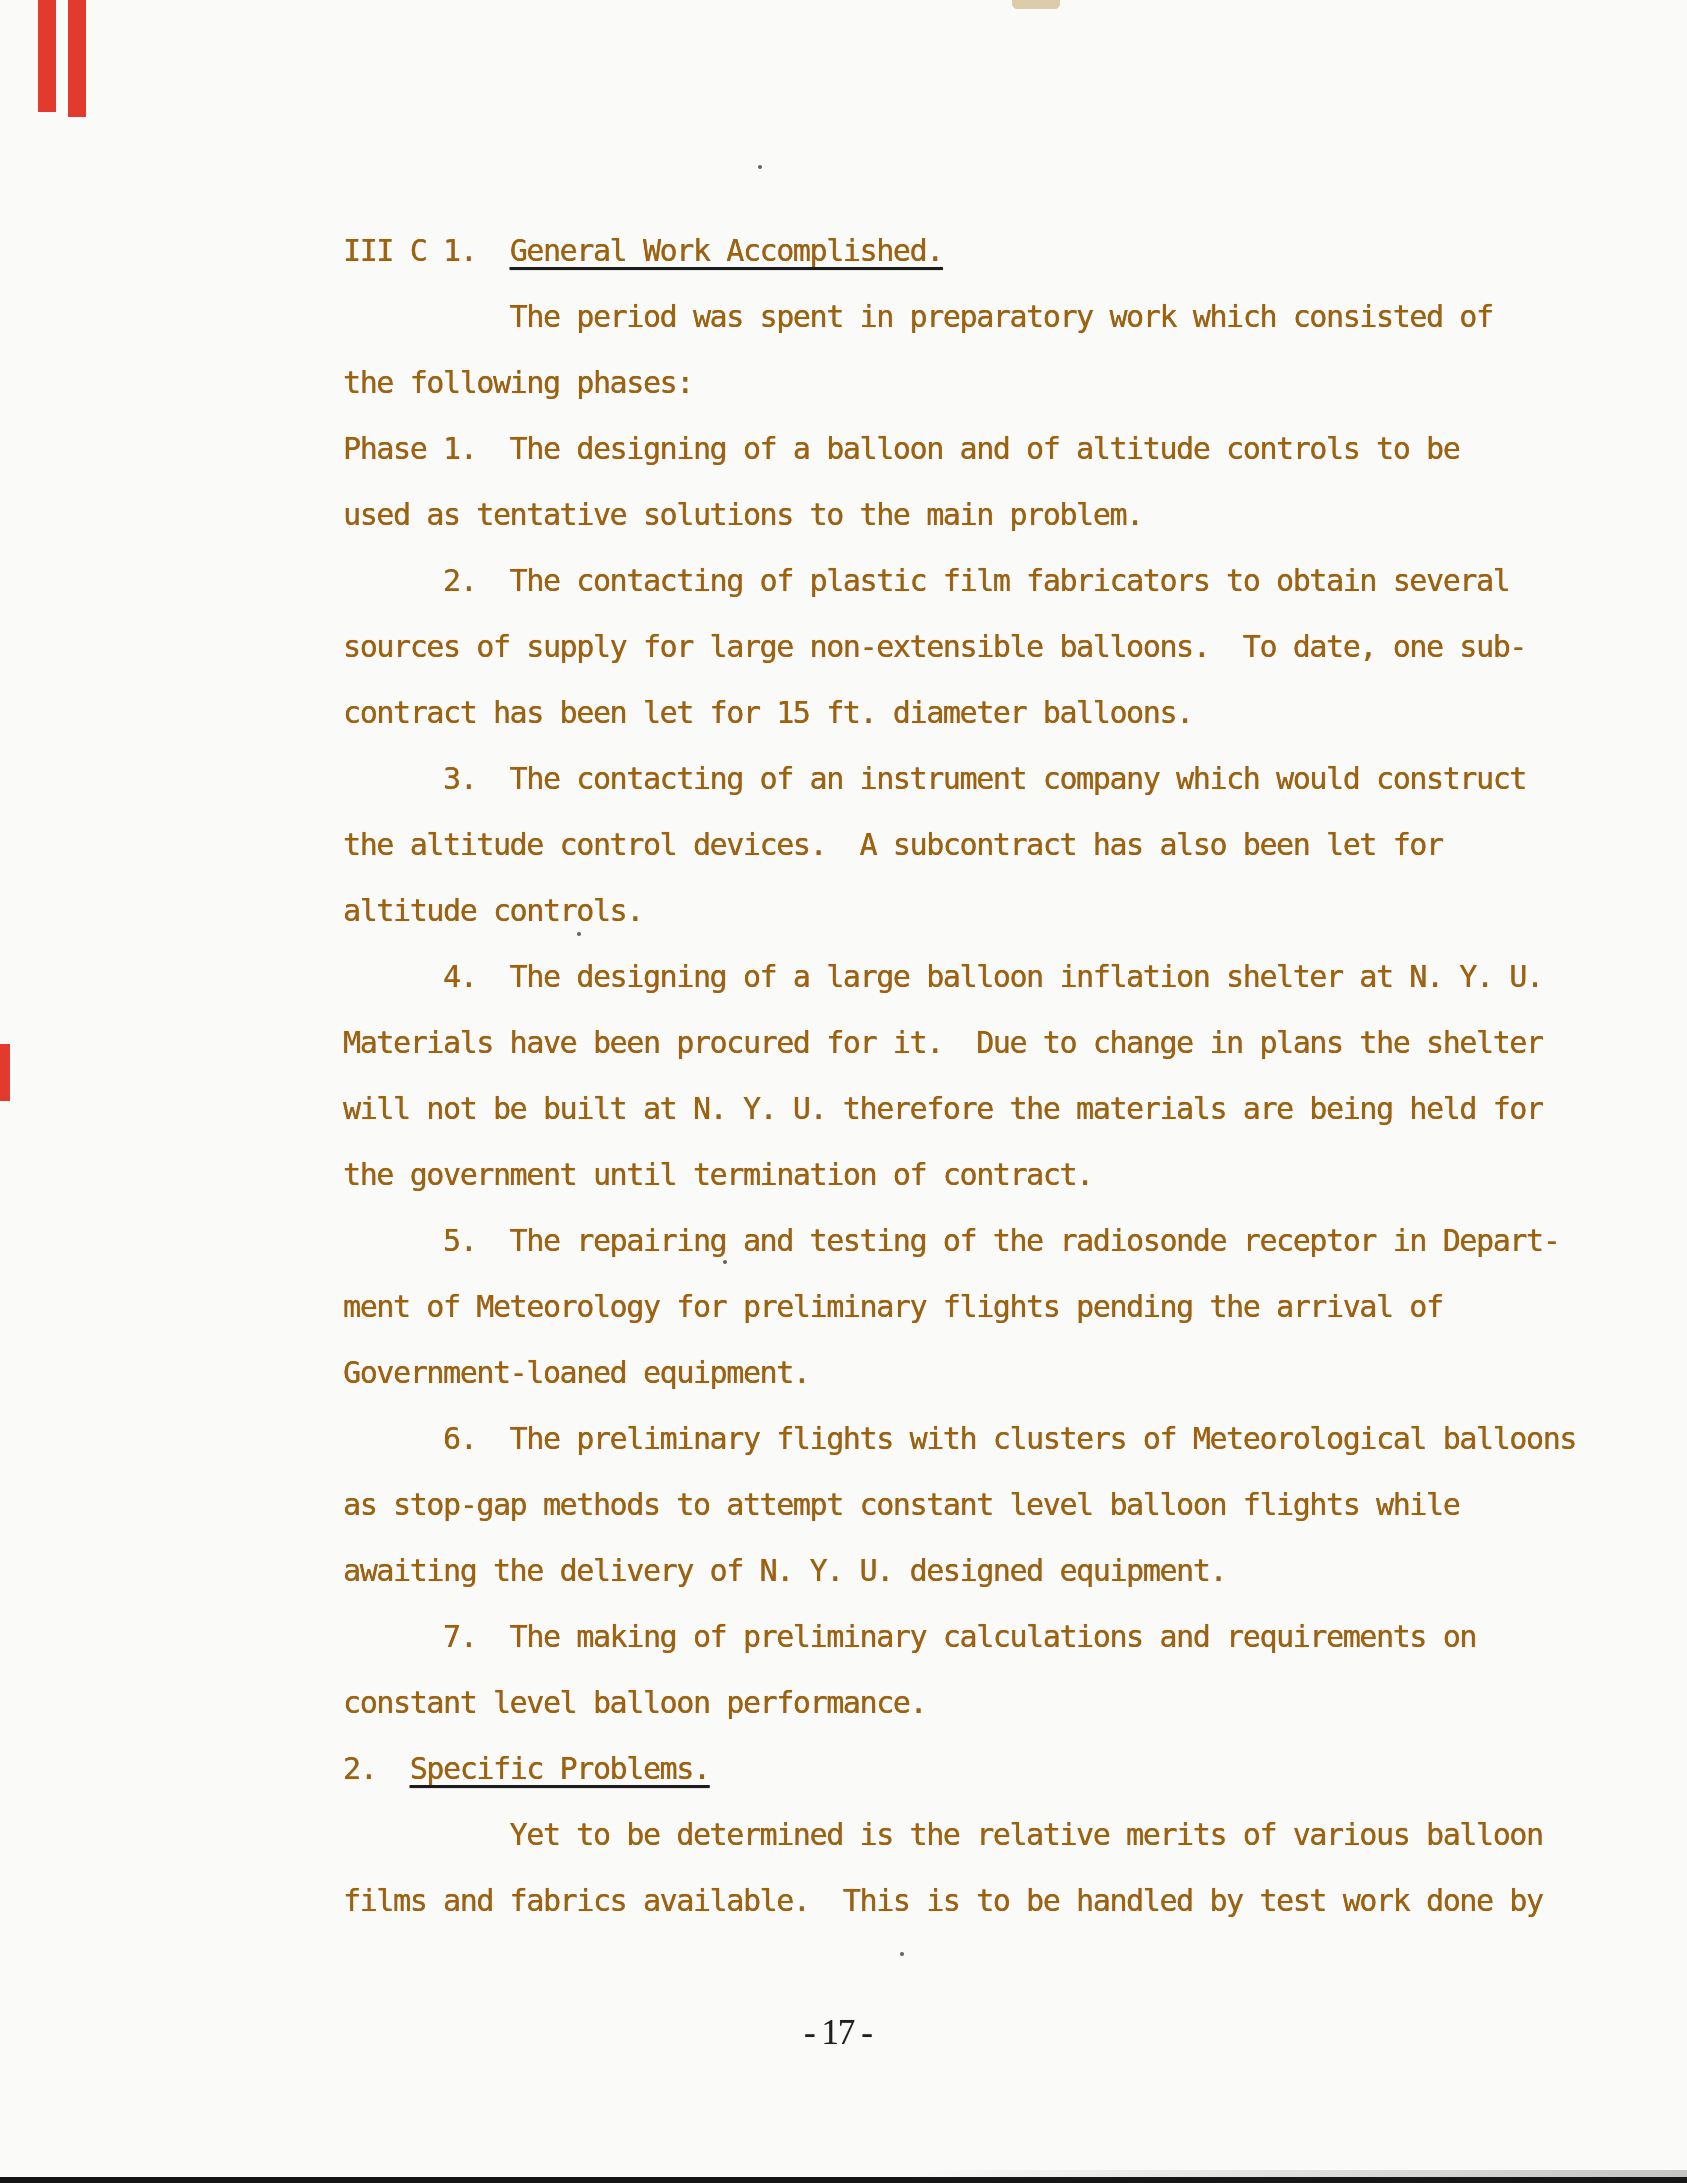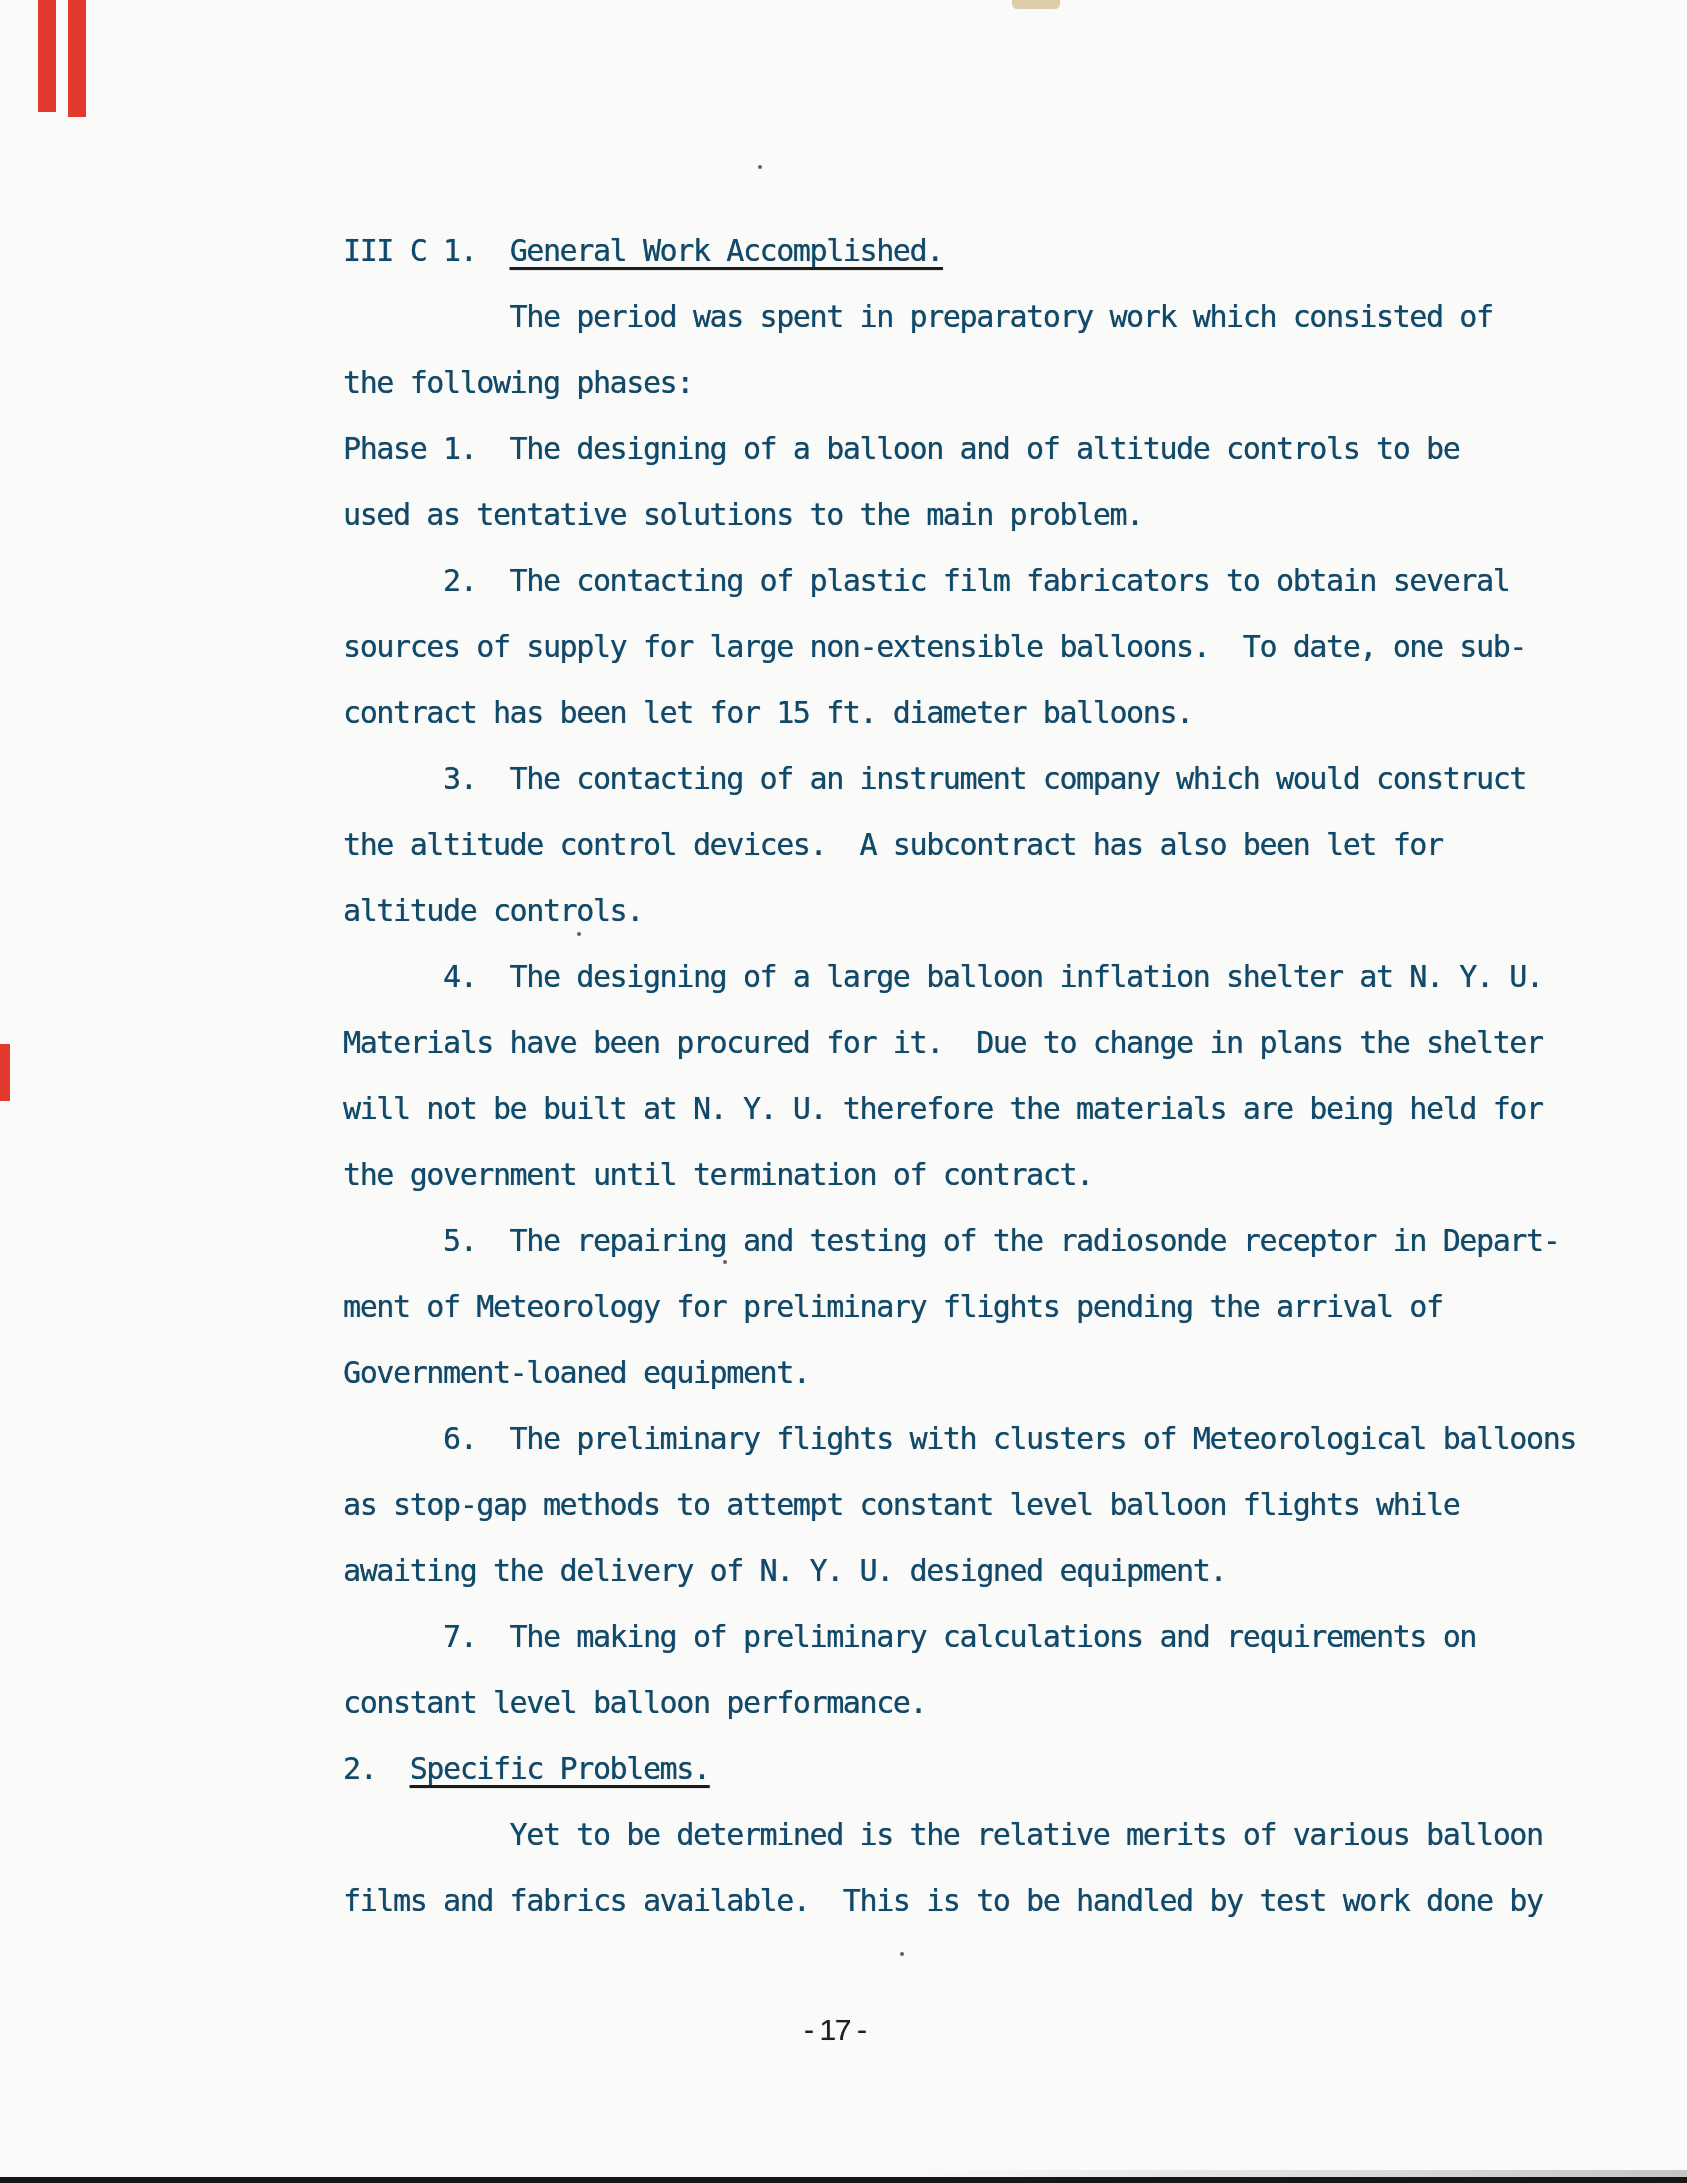--- a/index.html
+++ b/index.html
@@ -18,37 +18,37 @@
   
   .doc {
     position: absolute;
     left: 343px;
     top: 218px;
     margin: 0;
     font-family: inherit;
     font-size: 30px;
     line-height: 66px;
     letter-spacing: -1.4px;
-    color: #0c4a6e;
+    color: #a16207;
     text-shadow: 0 0 0.7px rgba(25,25,25,0.50), 0.4px 0.4px 0 rgba(25,25,25,0.22);
     white-space: pre;
   }
   .doc .line { display: block; height: 66px; white-space: pre; }
   .doc .u {
     text-decoration: underline;
     text-decoration-thickness: 3.3px;
     text-underline-offset: 6px;
     text-decoration-color: #1c1c1c;
   }
   .page-number {
     position: absolute;
     left: 804px;
     top: 2013px;
-    font-family: Liberation Sans, sans-serif;
-    font-size: 30px;
+    font-family: Liberation Serif, serif;
+    font-size: 35px;
     letter-spacing: -1.4px;
     color: #202020;
     text-shadow: 0 0 0.7px rgba(25,25,25,0.5);
     white-space: pre;
   }
   
   .red-mark { position: absolute; }
   .red-mark.m1 { left: 38px;  top: 0; width: 18px; height: 112px; }
   .red-mark.m2 { left: 68px; top: 0; width: 18px; height: 117px; }
   .red-mark.m4 { left: 0;     top: 1044px; width: 10px; height: 57px; }

